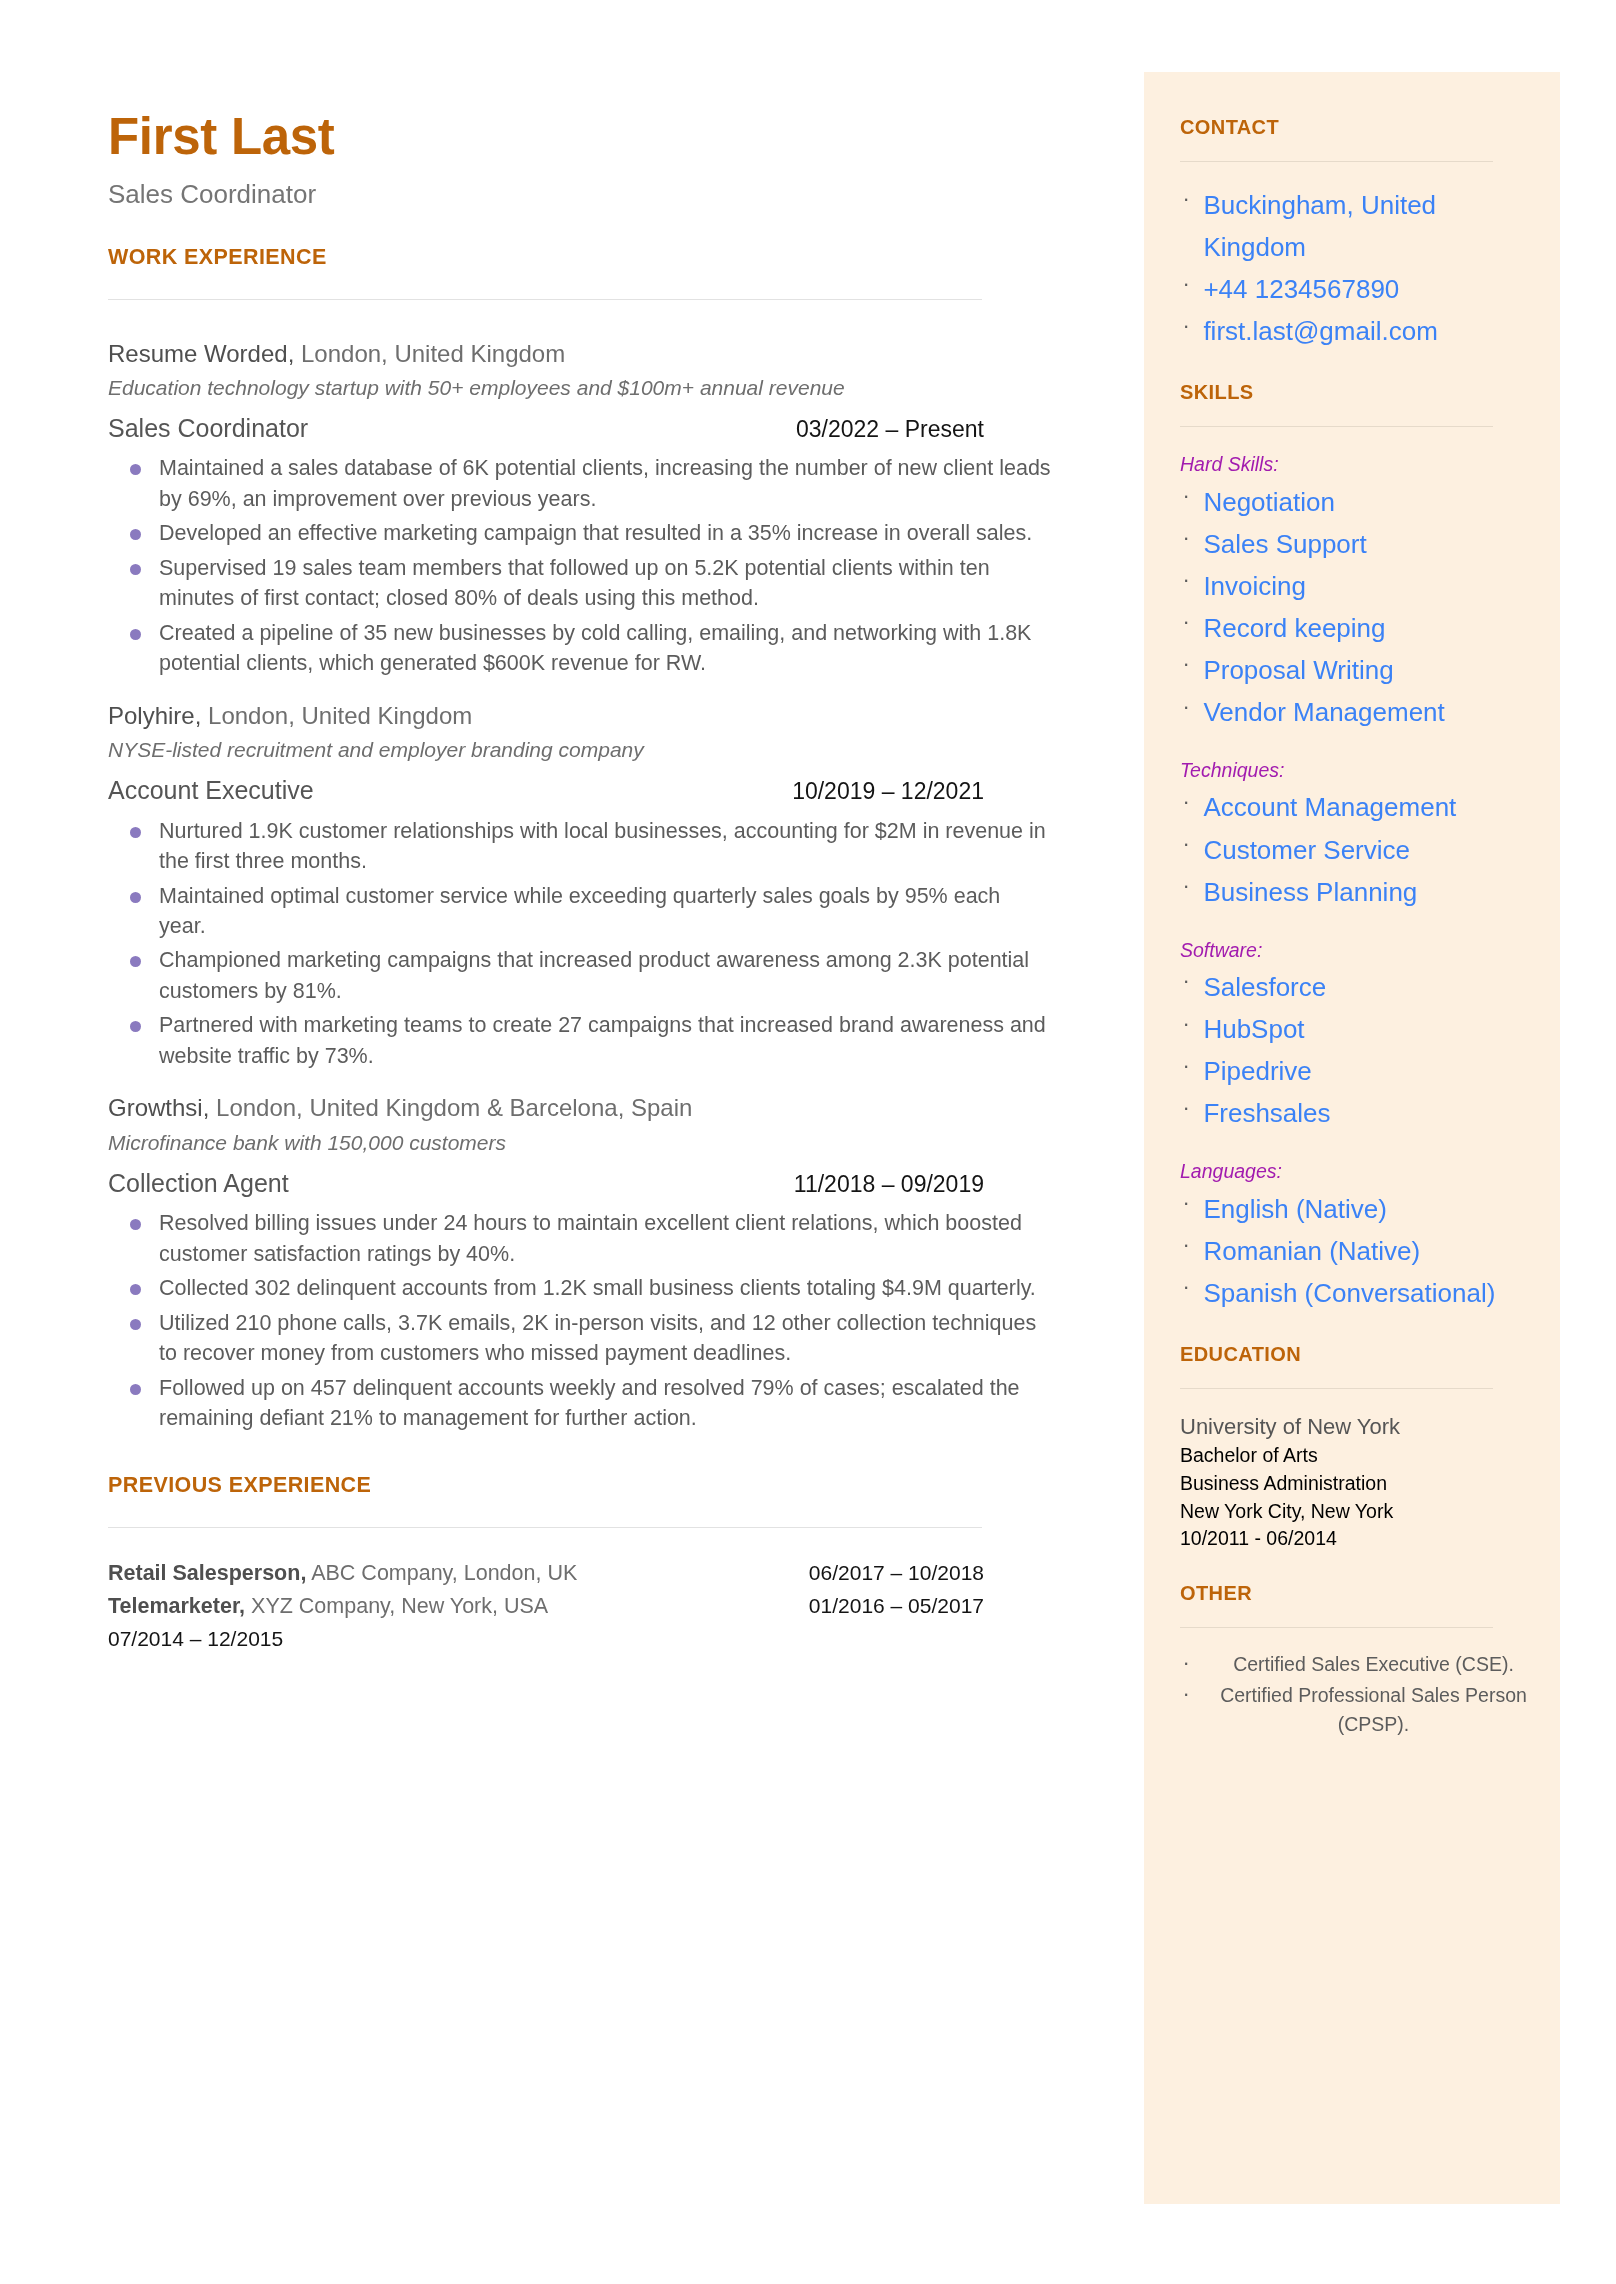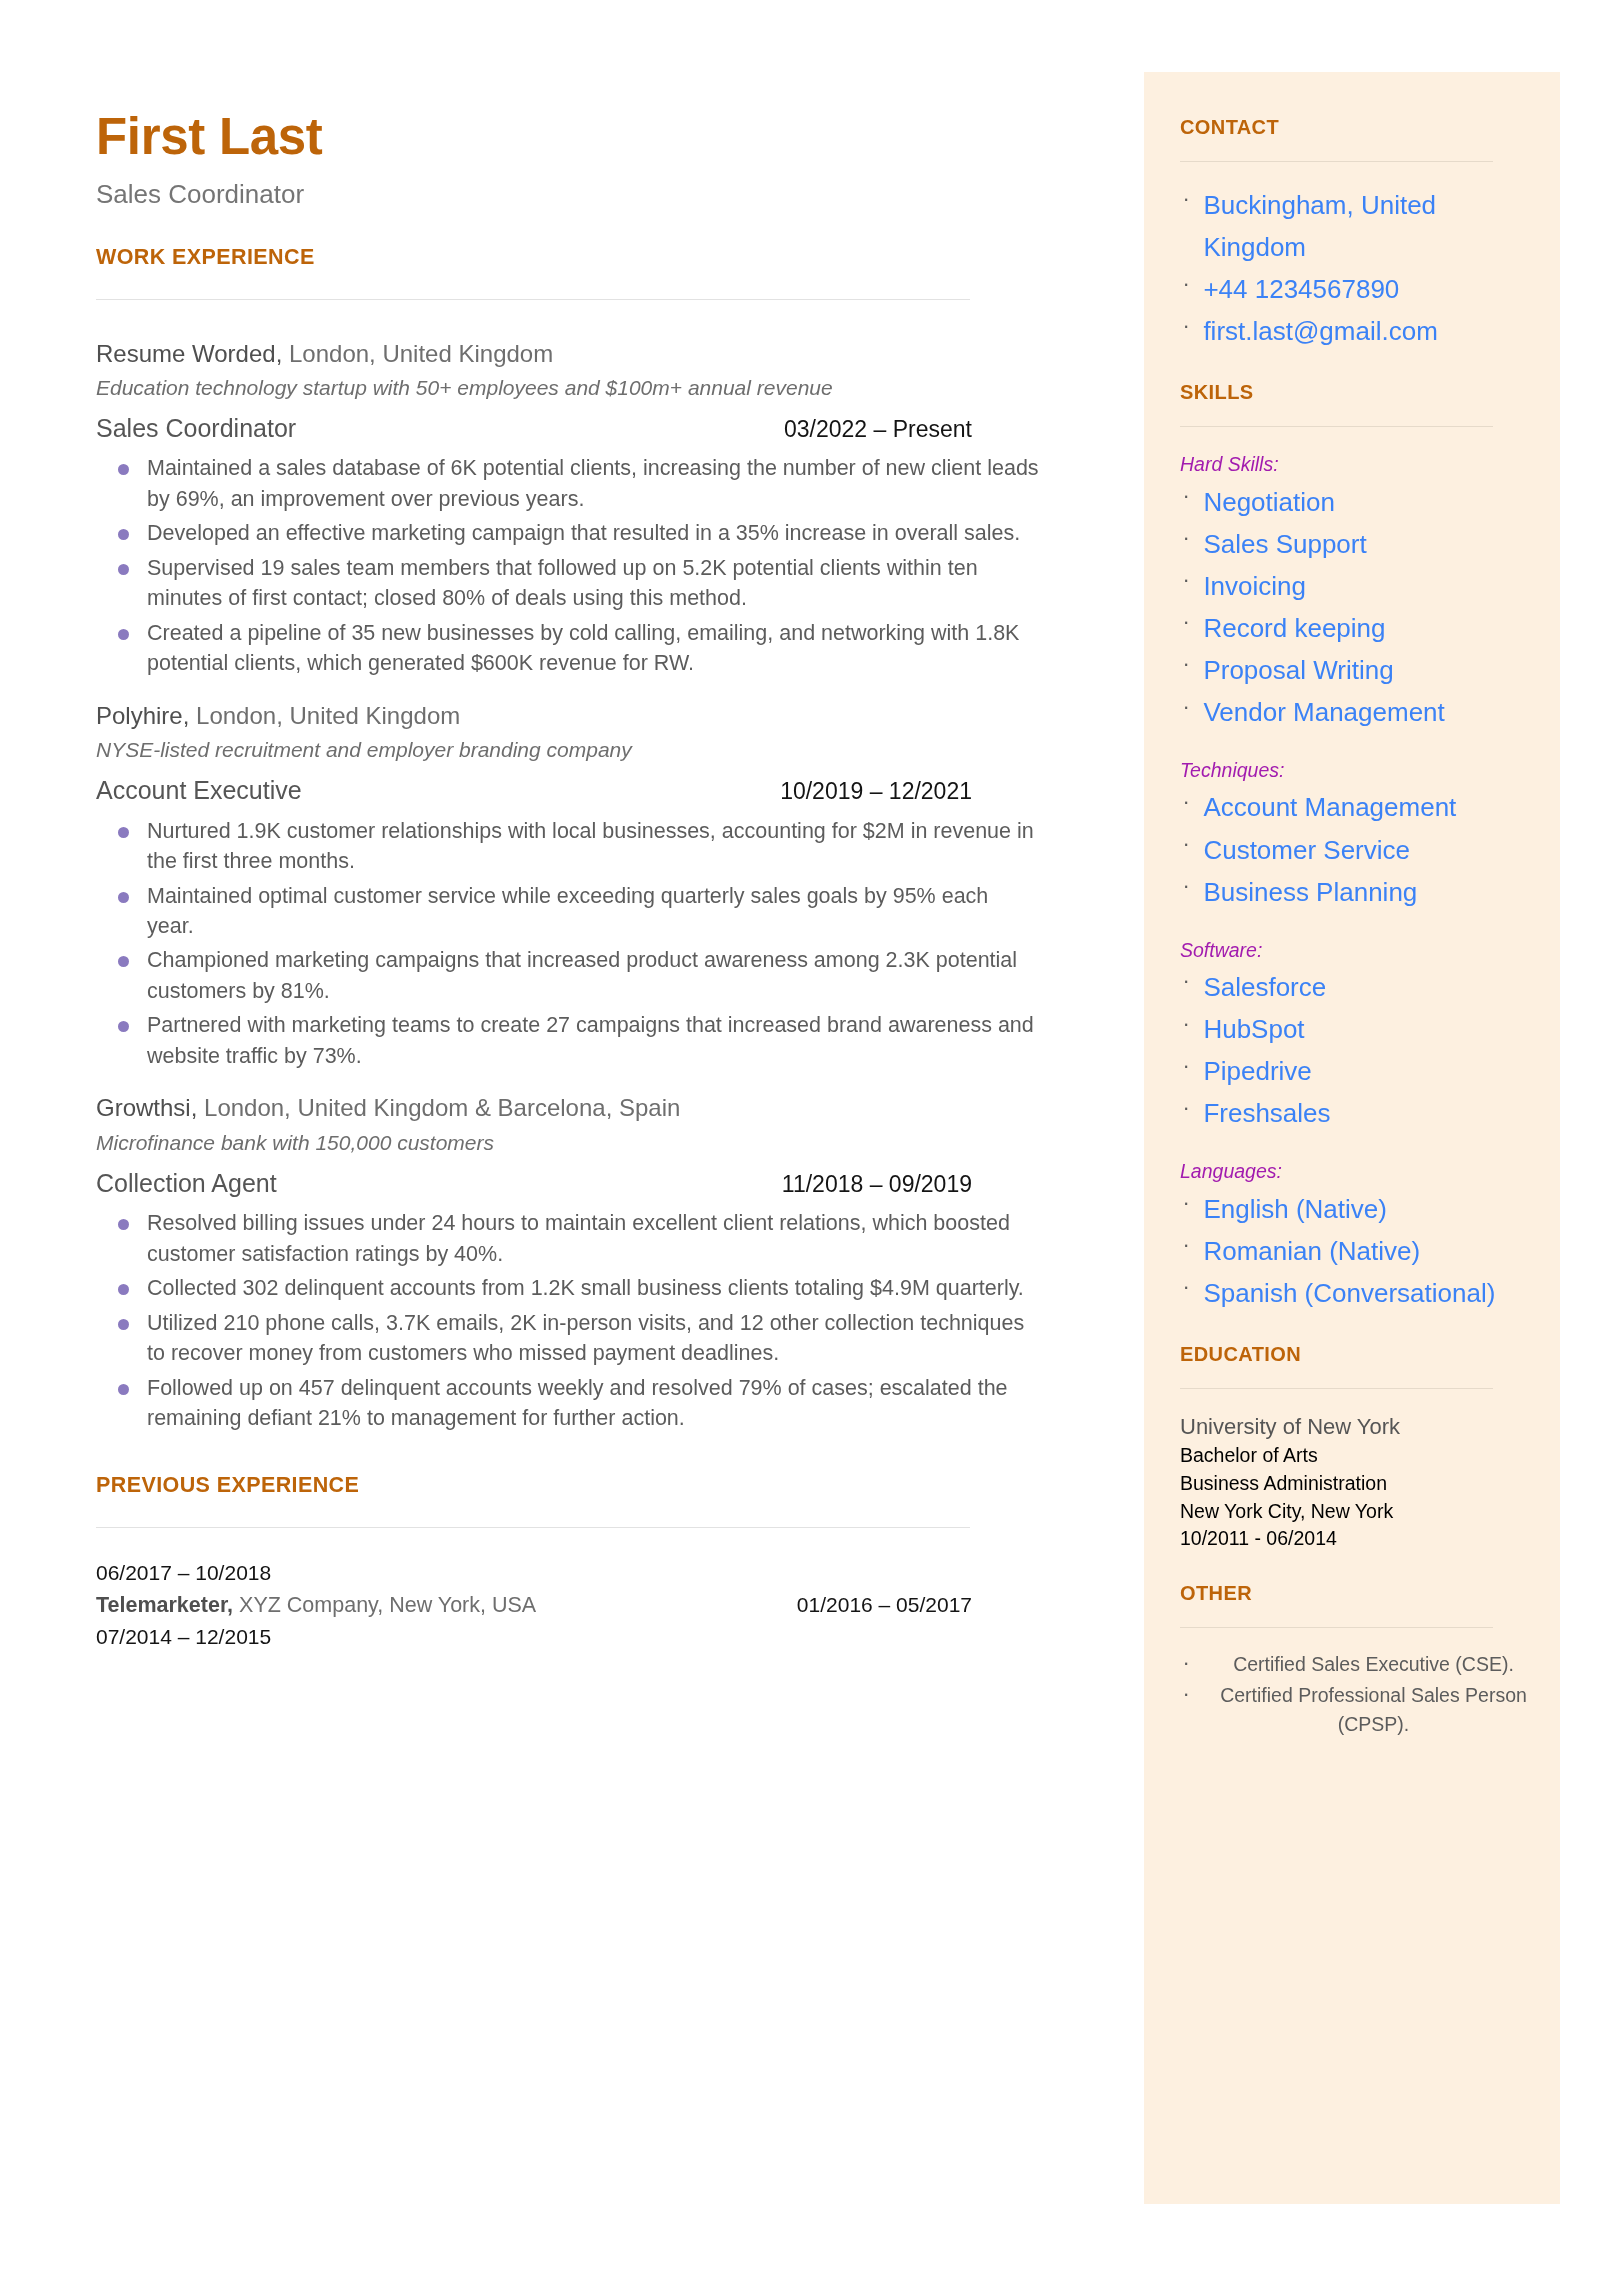--- a/index.html
+++ b/index.html
@@ -29,21 +29,21 @@
     left: 1144px;
     top: 72px;
     width: 416px;
     height: 2132px;
     background: #FDF0E0;
   }
 
   
   .main-col {
     position: absolute;
-    left: 96px;
+    left: 108px;
     top: 0;
     width: 1016px;
   }
 
   .name {
     font-size: 51px;
     font-weight: bold;
     color: #BD6409;
     letter-spacing: -0.3px;
     line-height: 1.0;
@@ -302,20 +302,24 @@
       </ul>
     </div>
 
     <div class="sp-56"></div>
     <div class="section-heading">PREVIOUS EXPERIENCE</div>
     <div class="sp-44"></div>
     <hr class="rule">
     <div class="sp-44"></div>
 
     <div class="prev-row">
+      <div>
+        <b>Retail Salesperson,</b>
+        <span>ABC Company, London, UK</span>
+      </div>
       <div class="prev-dates">06/2017 – 10/2018</div>
     </div>
     <div class="prev-row">
       <div>
         <b>Telemarketer,</b>
         <span>XYZ Company, New York, USA</span>
       </div>
       <div class="prev-dates">01/2016 – 05/2017</div>
     </div>
     <div class="prev-row">

